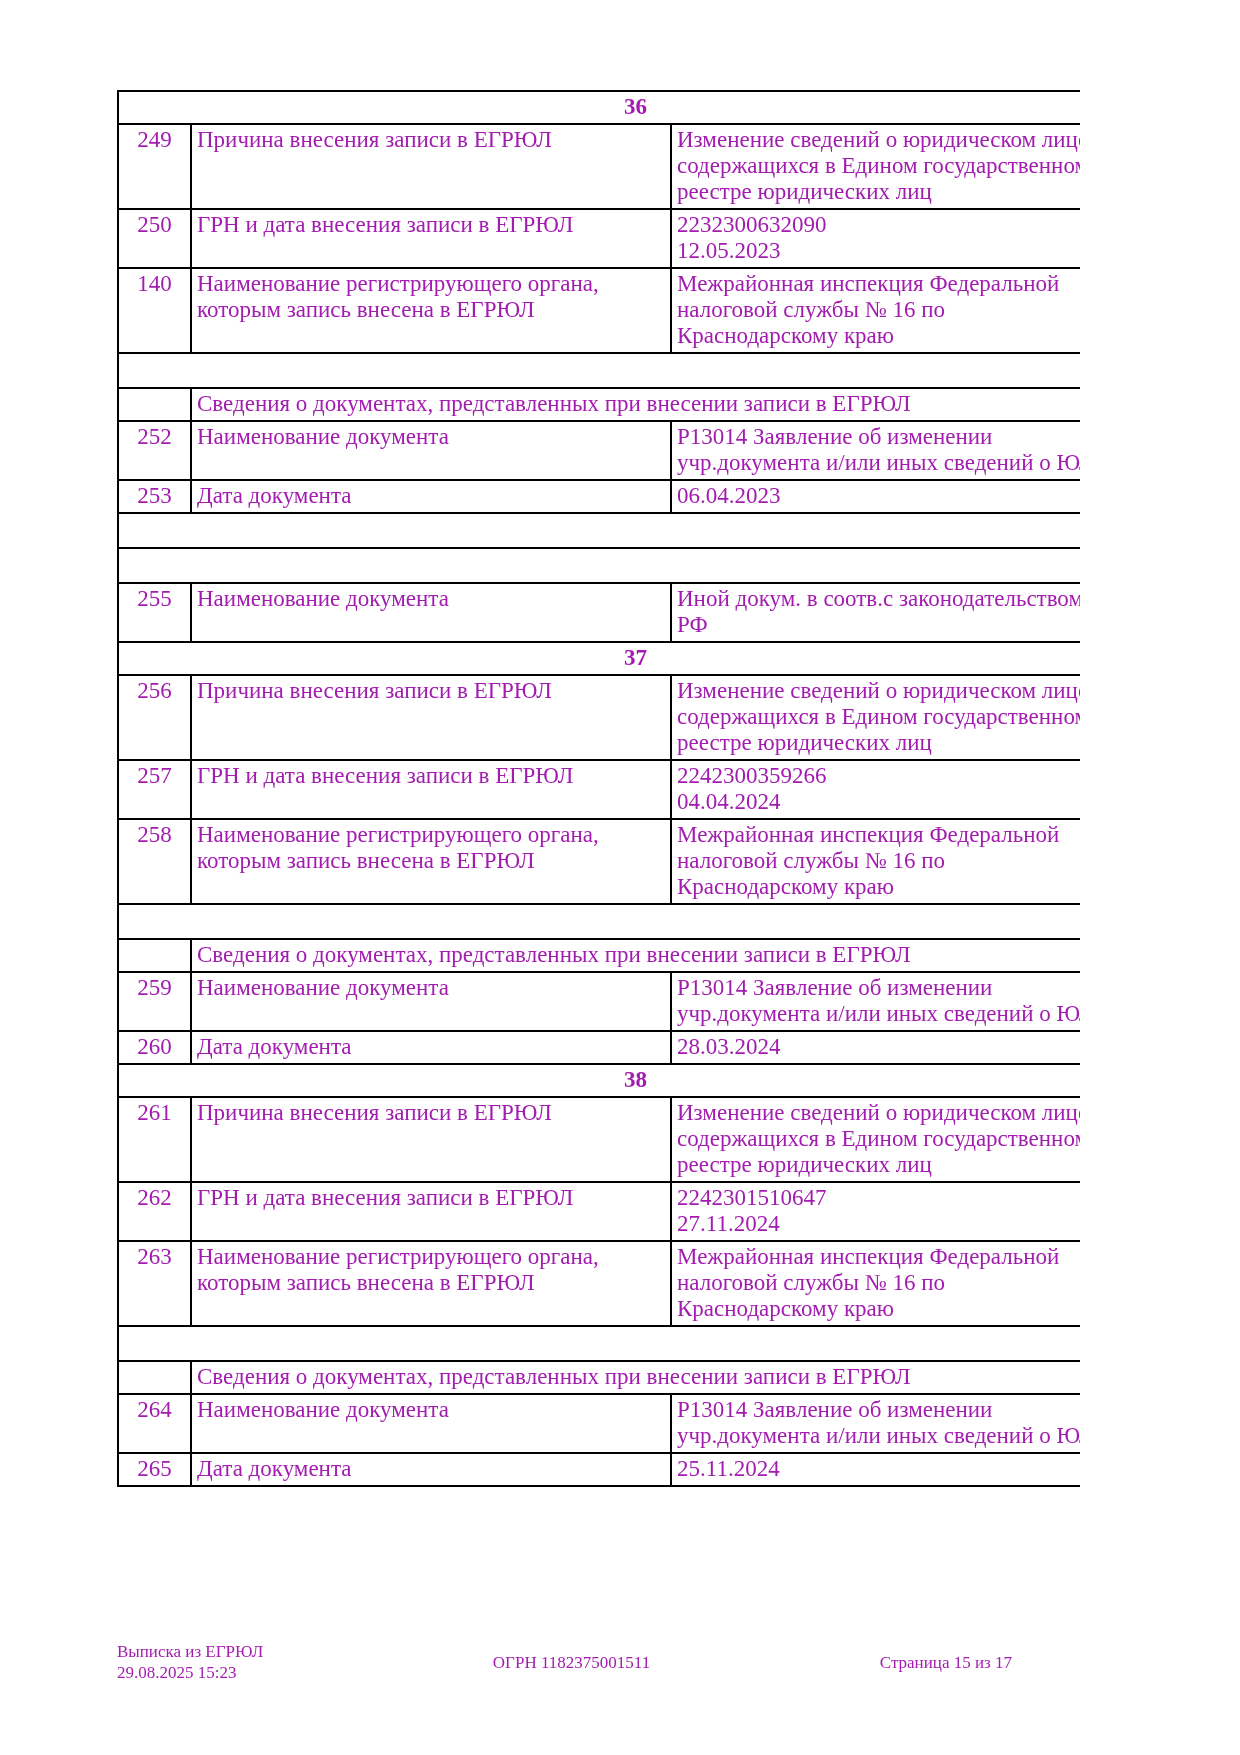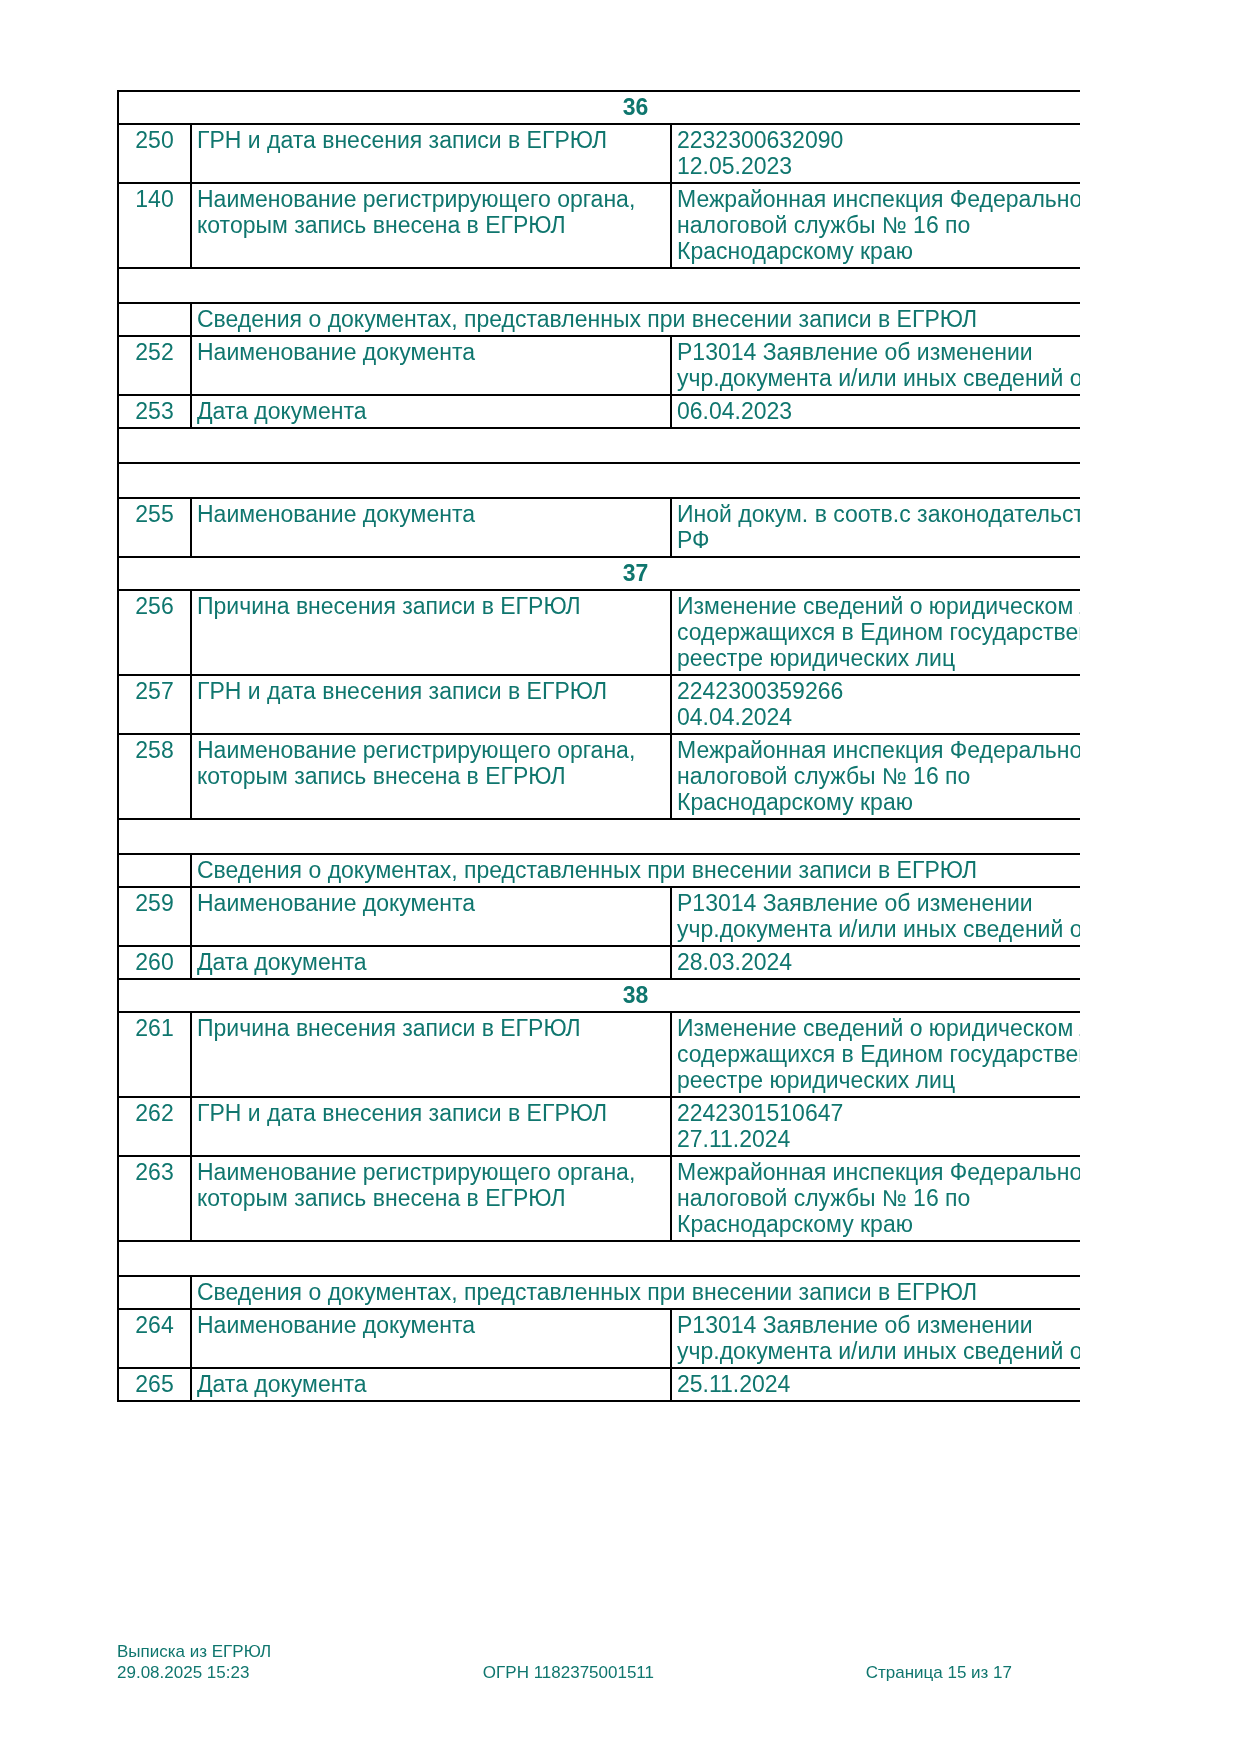--- a/index.html
+++ b/index.html
@@ -5,22 +5,22 @@
   html, body {
     margin: 0;
     padding: 0;
     background: #ffffff;
   }
   .page {
     position: relative;
     width: 1080px;
     height: 1755px;
     background: #ffffff;
-    font-family: Liberation Sans, sans-serif;
-    color: #0f766e;
+    font-family: Liberation Serif, serif;
+    color: #a21caf;
     overflow: hidden;
   }
   table.doc-table {
     position: absolute;
     left: 117px;
     top: 90px;
     width: 1035px;
     border-collapse: collapse;
     table-layout: fixed;
     font-size: 23px;
@@ -52,21 +52,21 @@
     white-space: pre-line;
     margin-top: 12px;
   }
   .footer {
     position: absolute;
     left: 117px;
     right: 68px;
     top: 1641px;
     display: flex;
     justify-content: space-between;
-    align-items: flex-end;
+    align-items: center;
     font-size: 17px;
     line-height: 21px;
   }
   .footer-left div { text-align: left; }
   .footer-center  { text-align: center; }
   .footer-right   { text-align: right; }
 </style>
 </head>
 <body>
 
@@ -74,20 +74,27 @@
 
   <table class="doc-table">
     <colgroup>
       <col style="width:73px">
       <col style="width:480px">
       <col style="width:482px">
     </colgroup>
     <tbody id="table-body">
         <tr>
           <td class="section" colspan="3">36</td>
+        </tr>
+        <tr>
+          <td class="num">249</td>
+          <td class="label">Причина внесения записи в ЕГРЮЛ</td>
+          <td class="value">Изменение сведений о юридическом лице,
+содержащихся в Едином государственном
+реестре юридических лиц</td>
         </tr>
         <tr>
           <td class="num">250</td>
           <td class="label">ГРН и дата внесения записи в ЕГРЮЛ</td>
           <td class="value">2232300632090
 12.05.2023</td>
         </tr>
         <tr>
           <td class="num">140</td>
           <td class="label">Наименование регистрирующего органа,

